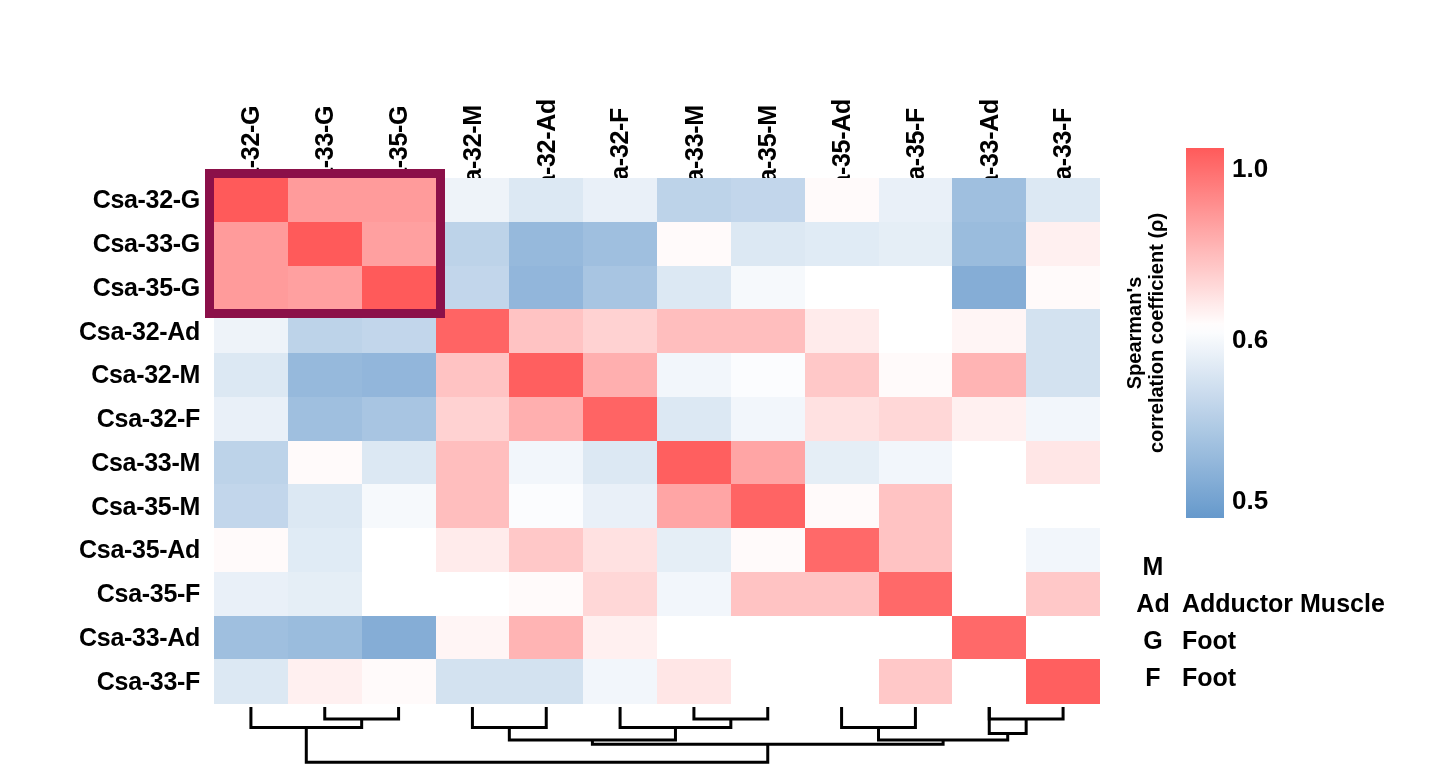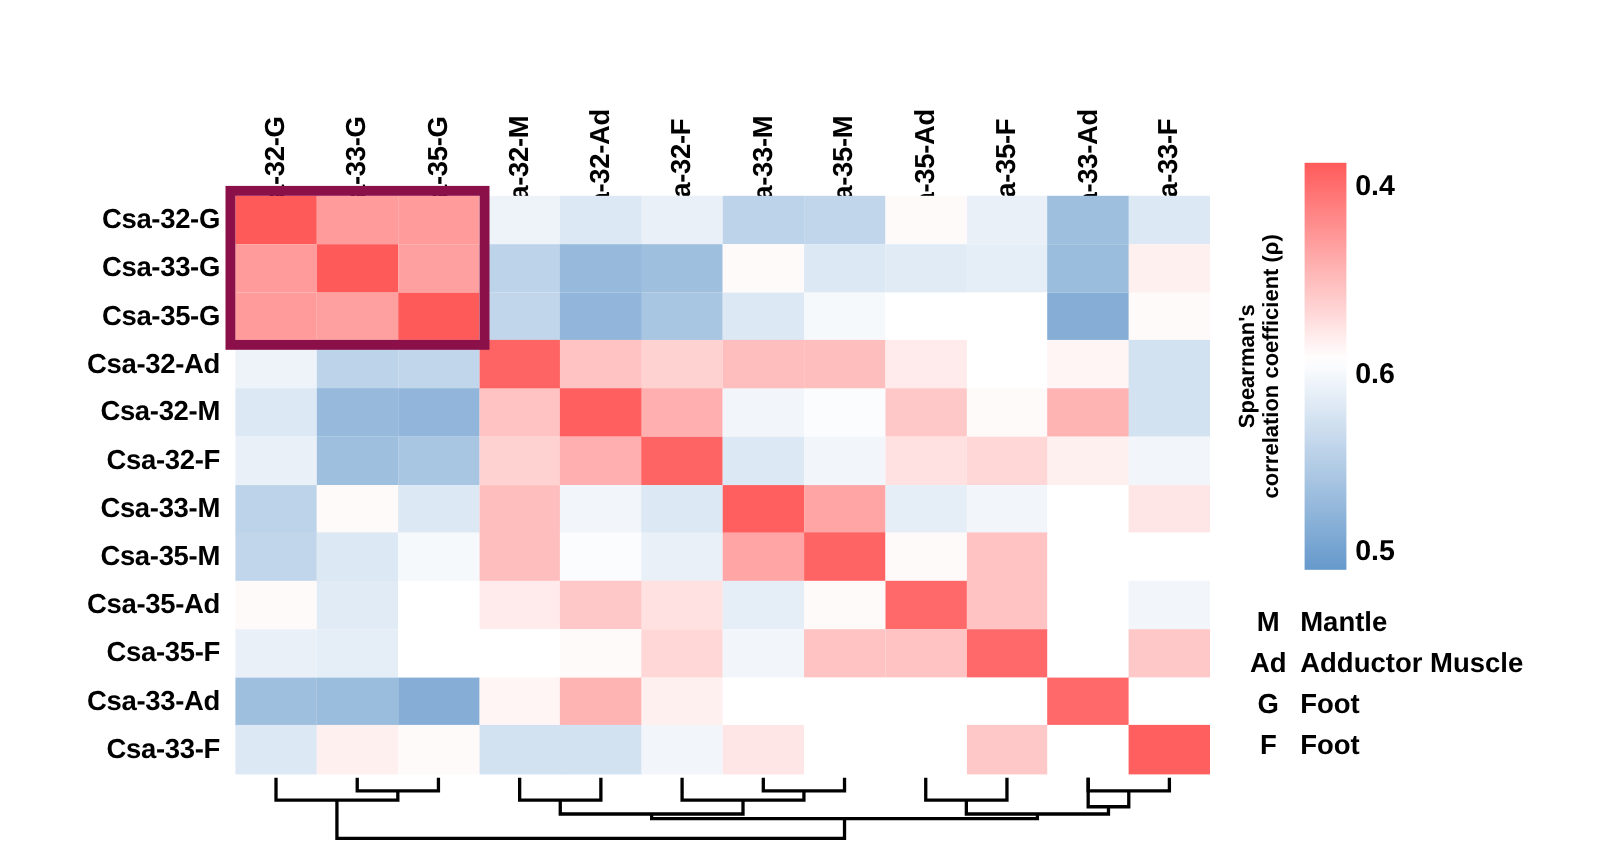--- a/index.html
+++ b/index.html
@@ -398,29 +398,28 @@
     <div class="inner">
       <div>Spearman's</div>
       <div>correlation coefficient (ρ)</div>
     </div>
   </div>
 
   <div class="cbar-wrap">
     <div class="cbar" style="background: linear-gradient(rgb(255, 90, 90) 0%, rgb(255, 99, 99) 2.5%, rgb(255, 107, 107) 5%, rgb(255, 116, 116) 7.5%, rgb(255, 124, 124) 10%, rgb(255, 133, 133) 12.5%, rgb(255, 141, 141) 15%, rgb(255, 150, 150) 17.5%, rgb(255, 158, 158) 20%, rgb(255, 167, 167) 22.5%, rgb(255, 175, 175) 25%, rgb(255, 184, 184) 27.5%, rgb(255, 192, 192) 30%, rgb(255, 200, 200) 32.5%, rgb(255, 209, 209) 35%, rgb(255, 217, 217) 37.5%, rgb(255, 226, 226) 40%, rgb(255, 235, 235) 42.5%, rgb(255, 243, 243) 45%, rgb(255, 252, 252) 47.5%, rgb(251, 252, 254) 50%, rgb(243, 247, 251) 52.5%, rgb(236, 242, 249) 55%, rgb(228, 237, 246) 57.5%, rgb(221, 232, 244) 60%, rgb(213, 227, 241) 62.5%, rgb(206, 222, 239) 65%, rgb(199, 217, 236) 67.5%, rgb(191, 212, 234) 70%, rgb(184, 207, 231) 72.5%, rgb(176, 203, 229) 75%, rgb(169, 198, 226) 77.5%, rgb(161, 193, 224) 80%, rgb(154, 188, 221) 82.5%, rgb(147, 183, 219) 85%, rgb(139, 178, 216) 87.5%, rgb(132, 173, 214) 90%, rgb(124, 168, 211) 92.5%, rgb(117, 163, 209) 95%, rgb(109, 158, 206) 97.5%, rgb(102, 153, 204) 100%);"></div>
   </div>
   <div class="cbar-ticks">
-      <div class="cbar-tick" style="top: 5.5%;">0.4</div>
+      <div class="cbar-tick" style="top: 5.5%;">1.0</div>
       <div class="cbar-tick" style="top: 51.5%;">0.6</div>
       <div class="cbar-tick" style="top: 95%;">0.5</div>
     </div>
 
   <div class="legend">
       <div class="legend-row">
         <div class="legend-abbr">M</div>
-        <div class="legend-name">Mantle</div>
       </div>
       <div class="legend-row">
         <div class="legend-abbr">Ad</div>
         <div class="legend-name">Adductor Muscle</div>
       </div>
       <div class="legend-row">
         <div class="legend-abbr">G</div>
         <div class="legend-name">Foot</div>
       </div>
       <div class="legend-row">

